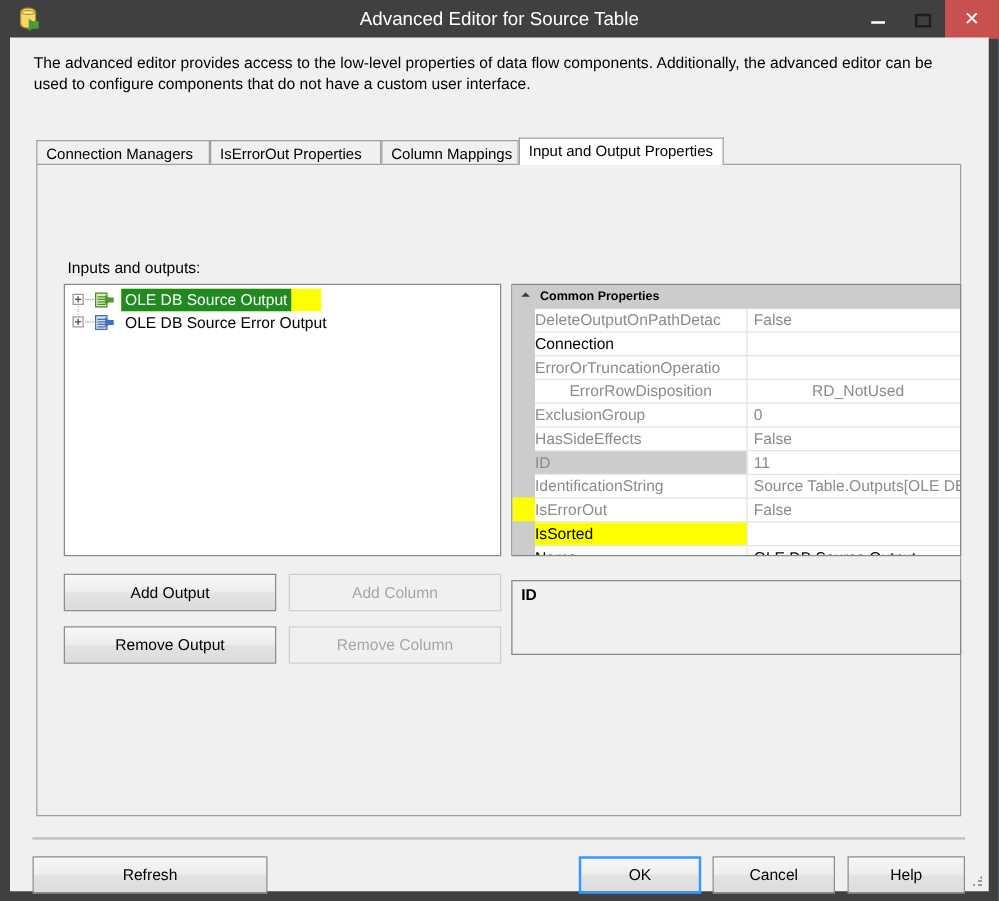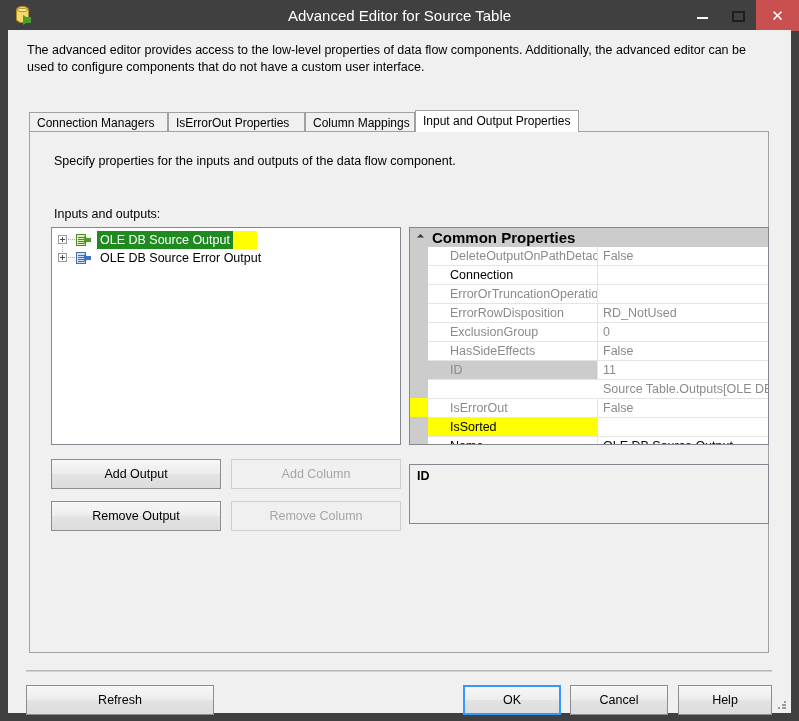--- a/index.html
+++ b/index.html
@@ -65,26 +65,26 @@
   
   .btn{position:absolute;box-sizing:border-box;border:1px solid #8d8d8d;
     background:linear-gradient(to bottom,#f7f7f7 0%,#ededed 48%,#e3e3e3 52%,#dcdcdc 100%);
     font-size:12.5px;color:#000;text-align:center;cursor:default;}
   .btn.disabled{color:#a6a6a6;border-color:#cfcfcf;background:#f0f0f0;}
   .btn.focus{border:2px solid #3399ff;}
   
   .pgrid{position:absolute;left:379px;top:95px;width:360px;height:218px;background:#ffffff;border:1px solid #828790;box-sizing:border-box;overflow:hidden;}
   .gutter{position:absolute;left:0;top:0;width:18px;height:100%;background:#cccccc;}
   .cat{position:absolute;left:0;top:0;width:100%;height:19px;line-height:19px;background:#cccccc;
-    font-size:15px;font-weight:bold;color:#000;}
+    font-size:10px;font-weight:bold;color:#000;}
   .cat .catlabel{position:absolute;left:22px;top:0;}
   .cat .tri{position:absolute;left:8px;top:7px;width:0;height:0;border-left:5px solid #3a3a3a;border-bottom:5px solid transparent;transform:rotate(45deg);}
   .prow{position:absolute;left:18px;height:19px;line-height:19px;width:342px;box-sizing:border-box;
     border-bottom:1px solid #e4e4e4;}
-  .prow .pname{position:absolute;left:0;top:0;width:170px;height:18px;line-height:18px;padding-left:22px;
+  .prow .pname{position:absolute;left:0;top:0;width:170px;height:18px;line-height:18px;padding-left:0;
     box-sizing:border-box;border-right:1px solid #e4e4e4;font-size:12.5px;color:#8b8b8b;overflow:hidden;white-space:nowrap;}
   .prow .pval{position:absolute;left:170px;top:0;width:172px;height:18px;line-height:18px;padding-left:5px;
     box-sizing:border-box;font-size:12.5px;color:#8b8b8b;overflow:hidden;white-space:nowrap;}
   .prow.editable .pname,.prow.editable .pval{color:#000;}
   .prow.selected .pname{background:#cccccc;}
   .prow.hly .pname{background:#ffff00;color:#000;}
   .prow.hly .pval{background:#ffff00;color:#000;}
   .guthl{position:absolute;left:0;width:18px;height:19px;background:#ffff00;}
   
   .helpbox{position:absolute;left:379px;top:332px;width:360px;height:60px;background:#f0f0f0;border:1px solid #828790;box-sizing:border-box;}
@@ -129,21 +129,20 @@
 
     <div class="tabstrip">
       <div class="tab" style="left:0px;width:139px;">Connection Managers</div>
       <div class="tab" style="left:139px;width:137px;">IsErrorOut Properties</div>
       <div class="tab" style="left:276px;width:110px;">Column Mappings</div>
       <div class="tab active" style="left:386px;width:164px;">Input and Output Properties</div>
     </div>
 
     <div class="tabpage">
 
-      <div class="specify">Specify properties for the inputs and outputs of the data flow component.</div>
       <div class="io-label">Inputs and outputs:</div>
 
       <div class="treebox">
 
         <div class="tnode n0">
           <div class="hl-yellow" style="left:45px;top:0px;width:160px;height:18px;"></div>
           <div class="plusbox"></div>
           <div class="dotline"></div>
           <div class="vdotline"></div>
           <div class="outicon green">
@@ -189,37 +188,38 @@
           <div class="pval">False</div>
         </div>
         <div class="prow editable" style="top:38px;">
           <div class="pname">Connection</div>
           <div class="pval"></div>
         </div>
         <div class="prow" style="top:57px;">
           <div class="pname">ErrorOrTruncationOperatio</div>
           <div class="pval"></div>
         </div>
-        <div class="prow" style="top:76px;">
+        <div class="prow" style="top:76px;text-align:center;">
           <div class="pname">ErrorRowDisposition</div>
           <div class="pval">RD_NotUsed</div>
         </div>
         <div class="prow" style="top:95px;">
           <div class="pname">ExclusionGroup</div>
           <div class="pval">0</div>
         </div>
         <div class="prow" style="top:114px;">
           <div class="pname">HasSideEffects</div>
           <div class="pval">False</div>
         </div>
         <div class="prow selected" style="top:133px;">
           <div class="pname">ID</div>
           <div class="pval">11</div>
         </div>
         <div class="prow" style="top:152px;">
+          <div class="pname">IdentificationString</div>
           <div class="pval">Source Table.Outputs[OLE DB Sour</div>
         </div>
         <div class="prow" style="top:171px;">
           <div class="pname">IsErrorOut</div>
           <div class="pval">False</div>
         </div>
         <div class="prow editable hly" style="top:190px;">
           <div class="pname">IsSorted</div>
         </div>
         <div class="prow editable" style="top:209px;">

